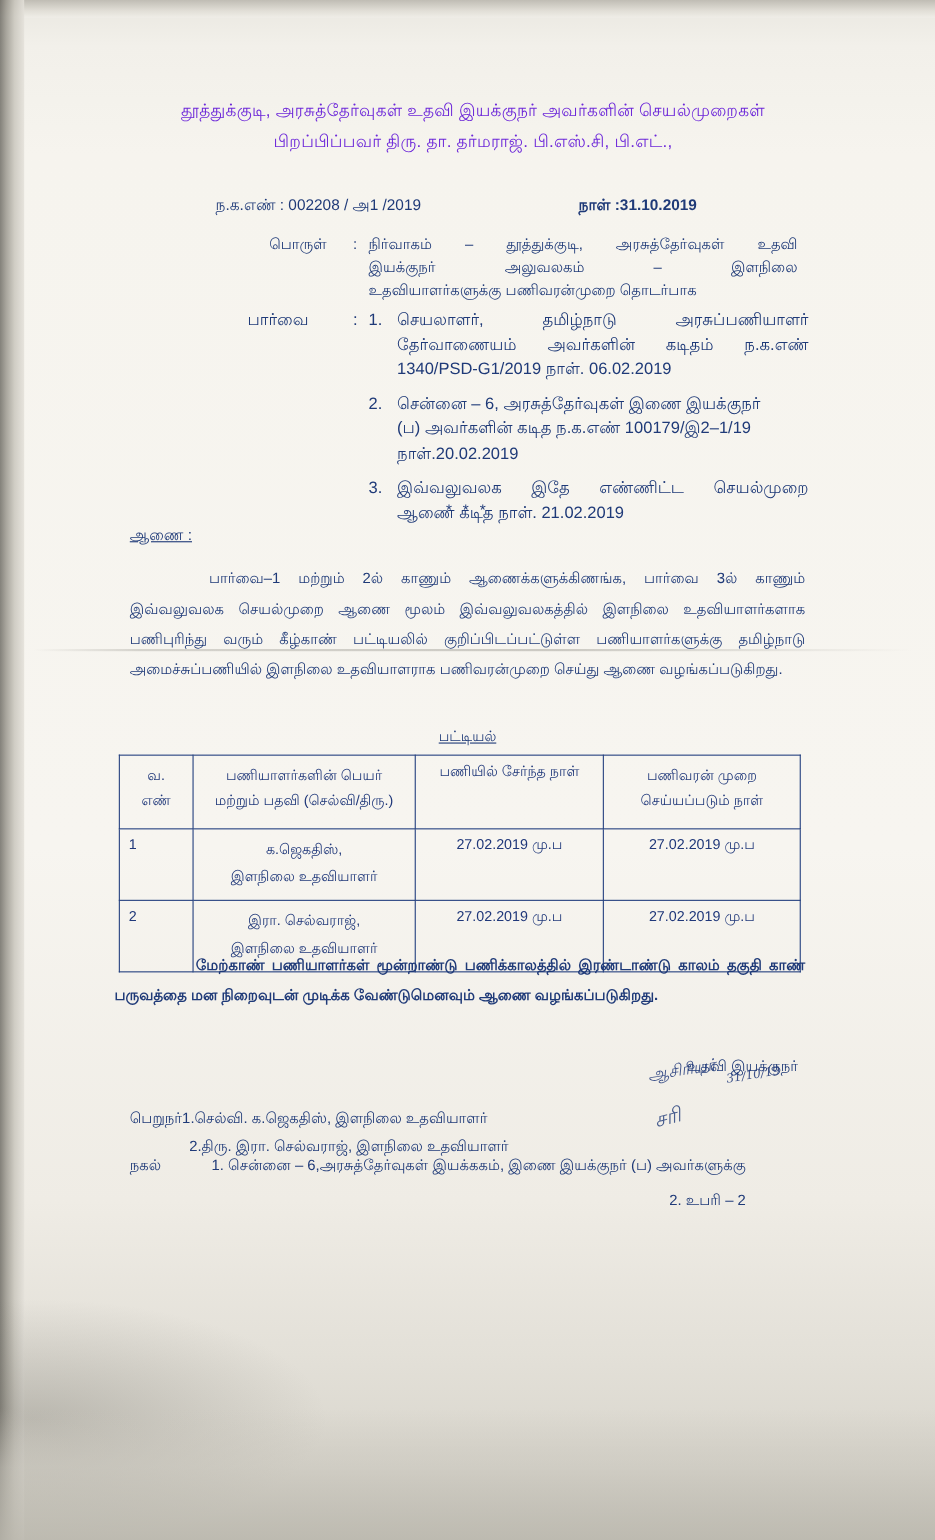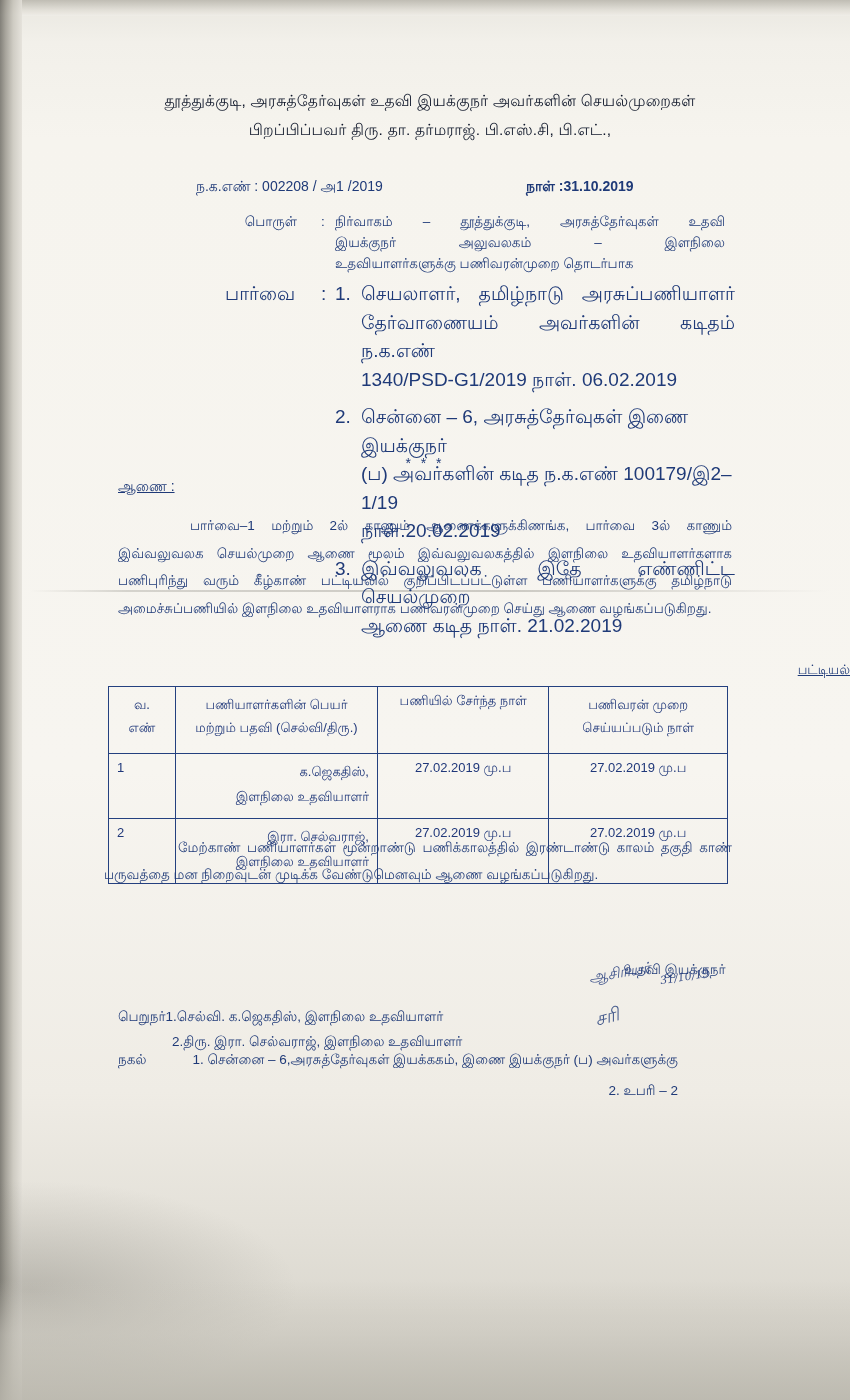--- a/index.html
+++ b/index.html
@@ -65,21 +65,21 @@
   .title-block {
     position: absolute;
     left: 120px; top: 86px;
     width: 620px;
     text-align: center;
     line-height: 1.9;
   }
   .title-line {
     font-size: 15.5px;
     letter-spacing: .2px;
-    color: #0f172a;
+    color: #6d28d9;
   }
 
   .meta-row {
     position: absolute;
     left: 196px; top: 178px;
     width: 560px;
     font-size: 14px;
   }
   .meta-row .no {
     display: inline-block;
@@ -111,21 +111,21 @@
     margin-left: 110px;
     text-align: justify;
     text-align-last: justify;
   }
   .subject .body .l3 { text-align-last: left; }
 
   .ref {
     position: absolute;
     left: 225px; top: 280px;
     width: 510px;
-    font-size: 19px;
+    font-size: 15px;
     line-height: 1.5;
   }
   .ref .lbl { position: absolute; left: 0; top: 0; width: 72px; }
   .ref .colon { position: absolute; left: 96px; top: 0; }
   .ref ol {
     margin: 0 0 0 110px;
     padding: 0;
     list-style: none;
   }
   .ref li {
@@ -167,21 +167,21 @@
     line-height: 2.05;
     text-align: justify;
     text-align-last: left;
     text-indent: 72px;
   }
 
   .table-caption {
     position: absolute;
     left: 0; top: 662px;
     width: 850px;
-    text-align: right;
+    text-align: center;
     font-size: 13px;
     text-decoration: underline;
   }
 
   
   table.list {
     position: absolute;
     left: 108px; top: 686px;
     width: 620px;
     border-collapse: collapse;
@@ -197,33 +197,34 @@
     font-weight: normal;
     text-align: center;
     height: 54px;
   }
   table.list td { height: 52px; }
   th.c1 { width: 54px; }
   th.c2 { width: 200px; }
   th.c3 { width: 170px; }
   th.c4 { width: 176px; }
   td.c1 { text-align: left; }
-  td.c2 { text-align: right; line-height: 1.9; }
+  td.c2 { text-align: center; line-height: 1.9; }
   td.c3, td.c4 { text-align: center; }
   .th-2line { line-height: 1.8; }
 
   .para2 {
     position: absolute;
-    left: 104px; top: 834px;
+    left: 104px; top: 864px;
     width: 628px;
     font-size: 13.5px;
     line-height: 2.0;
     text-align: justify;
     text-align-last: left;
     text-indent: 74px;
+    font-weight: bold;
   }
 
   
   .sign-block {
     position: absolute;
     left: 560px; top: 962px;
     width: 230px;
     text-align: center;
     font-size: 13.5px;
   }

